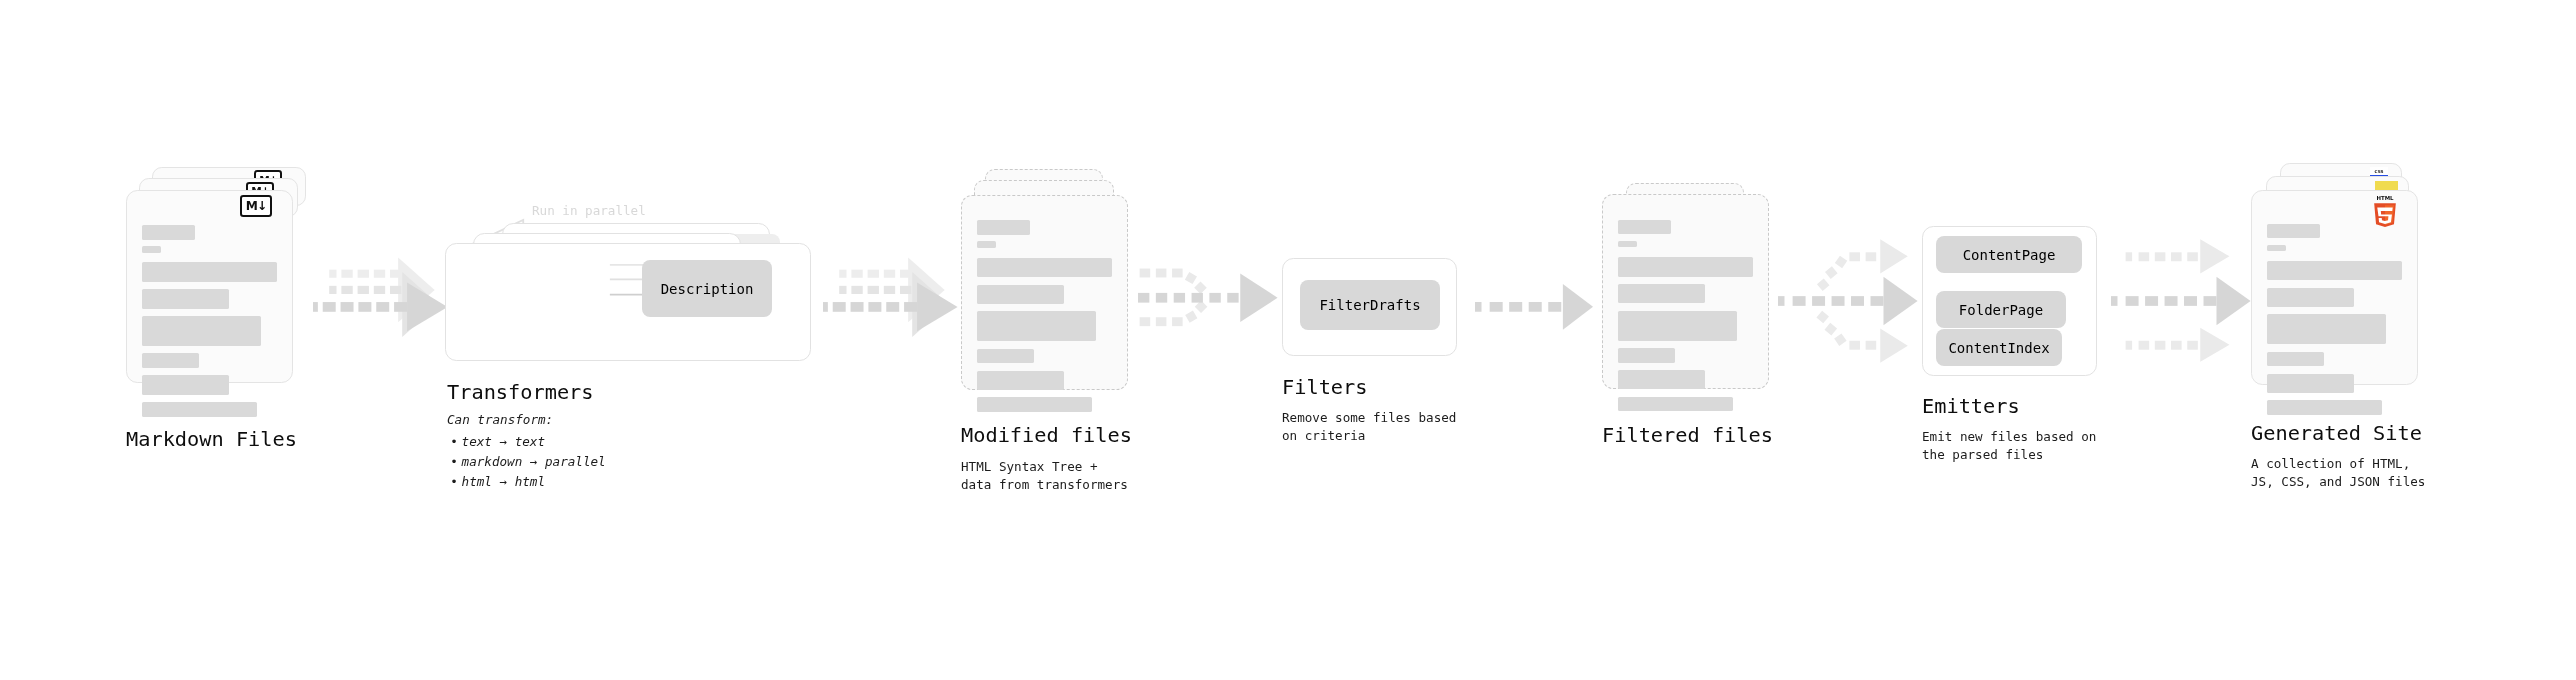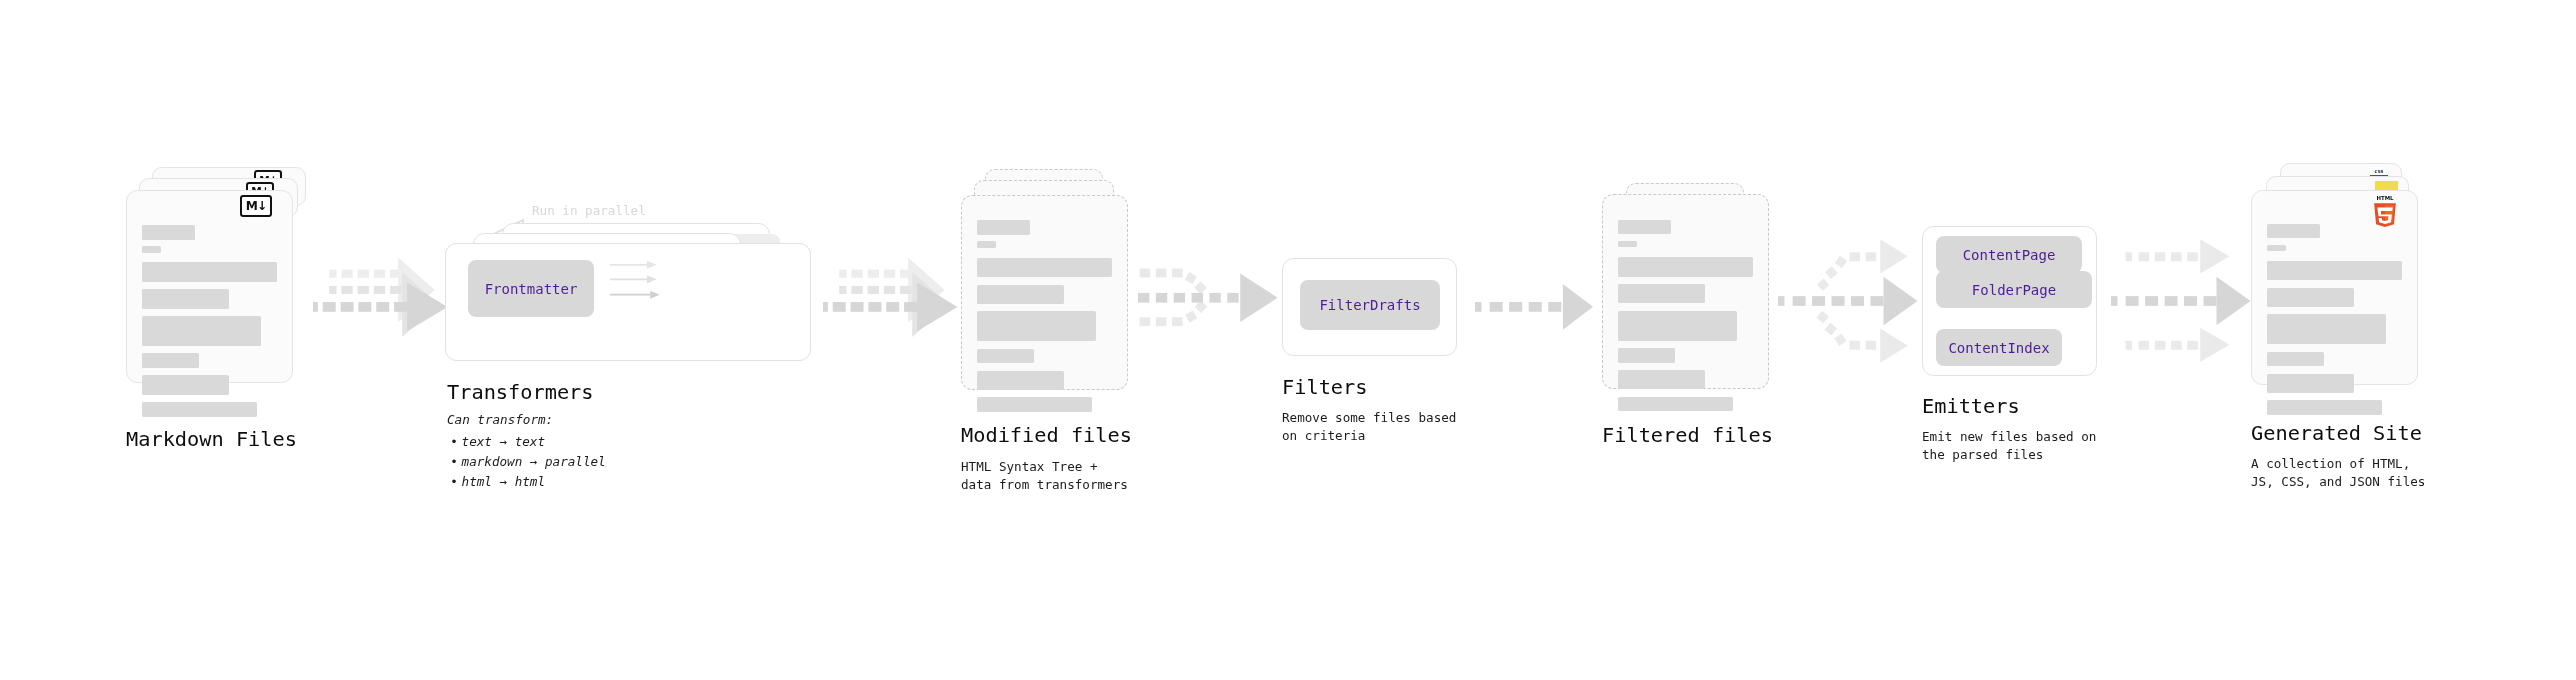--- a/index.html
+++ b/index.html
@@ -91,21 +91,21 @@
   }
   .chip {
     position: absolute;
     background: #d8d8d8;
     border-radius: 8.1px;
     display: flex;
     align-items: center;
     justify-content: center;
     font-family: "DejaVu Sans Mono", "Liberation Mono", monospace;
     font-size: 14px;
-    color: #4c1d95;
+    color: #000000;
     box-sizing: border-box;
     white-space: nowrap;
   }
   .chip.ghost1 { background: #e3e3e3; }
   .chip.ghost2 { background: #eeeeee; }
 
   
   .title {
     position: absolute;
     font-family: "DejaVu Sans Mono", "Liberation Mono", monospace;
@@ -237,21 +237,21 @@
       <g stroke="#e0e0e0" stroke-width="2" fill="none">
         <line x1="2" y1="24" x2="48" y2="24"></line>
       </g>
       <polygon points="48,19 60,24 48,29" fill="#e0e0e0"></polygon>
       <g stroke="#cfcfcf" stroke-width="2" fill="none">
         <line x1="2" y1="43" x2="52" y2="43"></line>
       </g>
       <polygon points="52,38 64,43 52,48" fill="#cfcfcf"></polygon>
     </svg>
 
-    <div class="chip" style="left:23px; top:37px; width:126px; height:57px;">Frontmatter</div>
+    <div class="chip" style="left:197px; top:37px; width:130px; height:57px;">Description</div>
   </div>
 
   <div class="title" style="left:447px; top:380px;">Transformers</div>
 
   <div class="bullets" style="left:447px; top:410px;font-style:italic;">
     <div class="hdr">Can transform:</div>
     <ul>
       <li>text → text</li>
       <li>markdown → parallel</li>
       <li>html → html</li>
@@ -390,21 +390,21 @@
         <rect x="42" y="74" width="16" height="12"></rect>
       <rect x="66" y="74" width="16" height="12"></rect>
         <rect x="90" y="74" width="16" height="12"></rect>
       <rect x="114" y="74" width="16" height="12"></rect>
       <polygon points="130,50 172,80 130,110"></polygon>
     </g>
   </svg>
 
   <div class="group-box" style="left:1922px; top:226px; width:175px; height:150px;"></div>
   <div class="chip" style="left:1936px; top:236px; width:146px; height:37px;">ContentPage</div>
-  <div class="chip" style="left:1936px; top:271px; width:156px; height:37px;">FolderPage</div>
+  <div class="chip" style="left:1936px; top:291px; width:130px; height:37px;">FolderPage</div>
   <div class="chip" style="left:1936px; top:329px; width:126px; height:37px;">ContentIndex</div>
 
   <div class="title" style="left:1922px; top:394px;">Emitters</div>
   <div class="subtitle" style="left:1922px; top:428px;">Emit new files based on
 the parsed files</div>
 
   <svg class="arrowsvg" style="left:2111px; top:236px;" width="142" height="130" viewBox="0 0 175 160">
     <g fill="#eaeaea">
       <rect x="34" y="20" width="13" height="11"></rect>
         <rect x="54" y="20" width="13" height="11"></rect>

